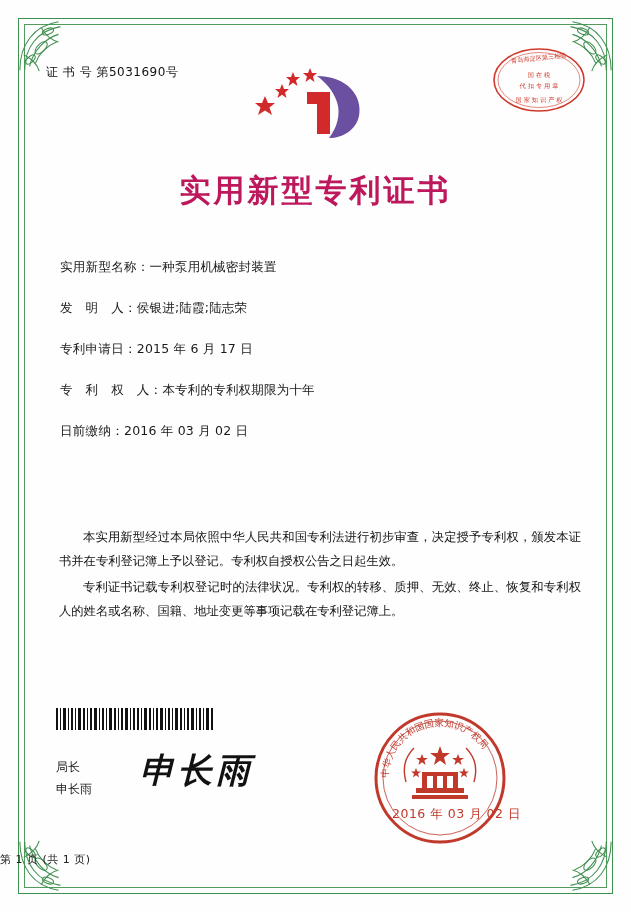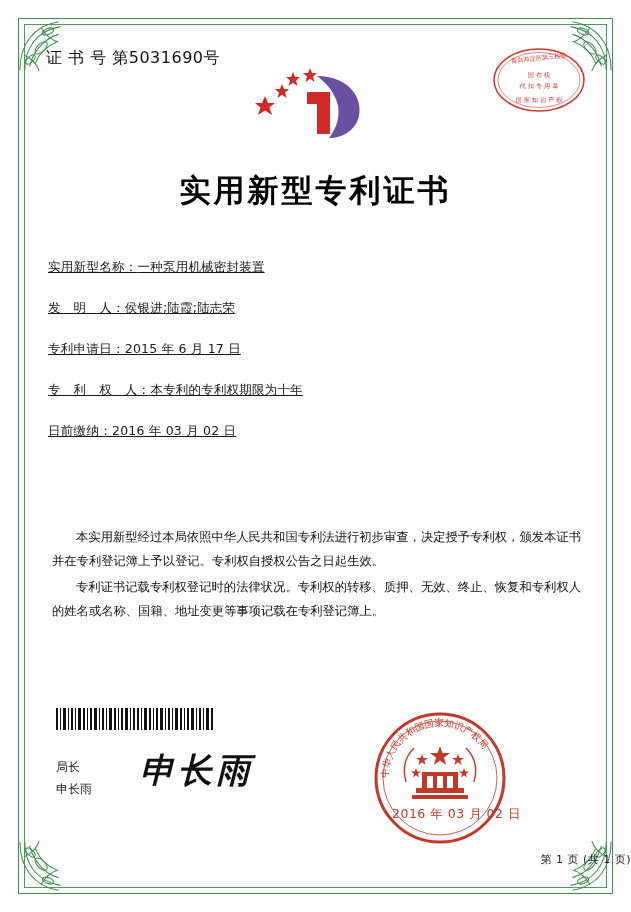--- a/index.html
+++ b/index.html
@@ -38,22 +38,22 @@
   }
   .corner svg { display:block; width:100%; height:100%; }
   .corner.tl { left: 16px; top: 16px; }
   .corner.tr { right: 16px; top: 16px; transform: scaleX(-1); }
   .corner.bl { left: 16px; bottom: 16px; transform: scaleY(-1); }
   .corner.br { right: 16px; bottom: 16px; transform: scale(-1,-1); }
 
   
   .cert-no {
     position: absolute;
-    left: 46px; top: 48px;
-    font-size: 16px;
+    left: 46px; top: 64px;
+    font-size: 12px;
     letter-spacing: 0.5px;
     color: #111;
   }
   .logo {
     position: absolute;
     left: 255px; top: 62px;
     width: 116px; height: 82px;
   }
   .logo svg { display: block; }
 
@@ -66,27 +66,27 @@
   .oval-stamp svg { display:block; }
 
   .title {
     position: absolute;
     top: 170px; left: 0; right: 0;
     text-align: center;
     font-family: "DejaVu Serif", "Liberation Serif", serif;
     font-weight: bold;
     font-size: 31px;
     letter-spacing: 3px;
-    color: #000000;
+    color: #be185d;
   }
 
   
   .fields {
     position: absolute;
-    left: 48px; top: 258px; right: 52px; text-decoration: underline;
+    left: 60px; top: 258px; right: 52px;
   }
   .field {
     display: flex;
     align-items: baseline;
     font-size: 12.5px;
     margin-bottom: 23.5px;
     line-height: 1.4;
     white-space: nowrap;
   }
   .field .lbl {
@@ -99,21 +99,21 @@
   
   .body-text {
     position: absolute;
     left: 52px; right: 50px; top: 526px;
     font-size: 12.3px;
     line-height: 1.95;
     text-align: justify;
     color: #111;
   }
   .body-text p {
-    margin: 0 0 2px 0;
+    margin: 0 0 2px 7px;
     text-indent: 24px;
   }
 
   
   .barcode {
     position: absolute;
     left: 56px; top: 708px;
     width: 160px; height: 22px;
   }
   .barcode svg { display:block; }
@@ -148,21 +148,21 @@
     position: absolute;
     left: 392px; top: 806px;
     font-size: 12.5px;
     color: #c0392b;
     letter-spacing: 0.5px;
   }
 
   .page-footer {
     position: absolute;
     left: 0; right: 0; top: 852px;
-    text-align: right;
+    text-align: left;
     font-size: 11px;
     color: #222;
     letter-spacing: 0.5px;
   }
 </style>
 </head>
 <body>
 
 <div class="page">
 

